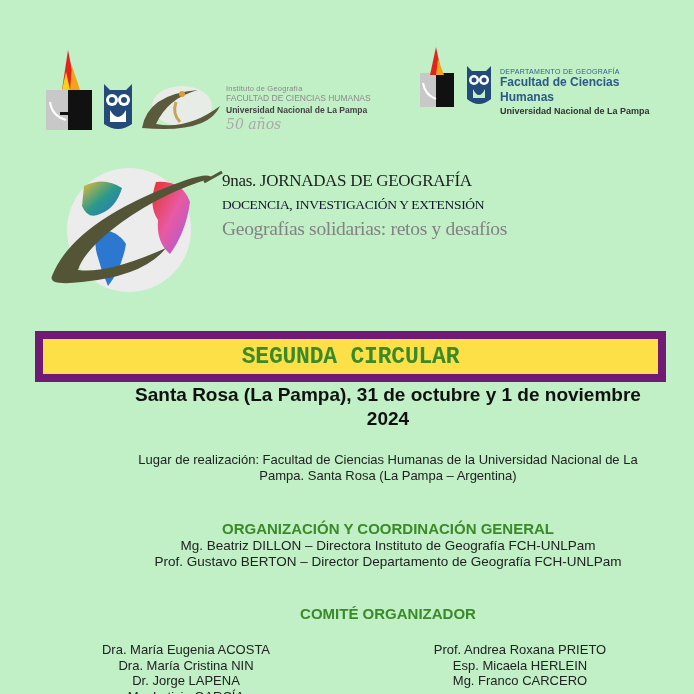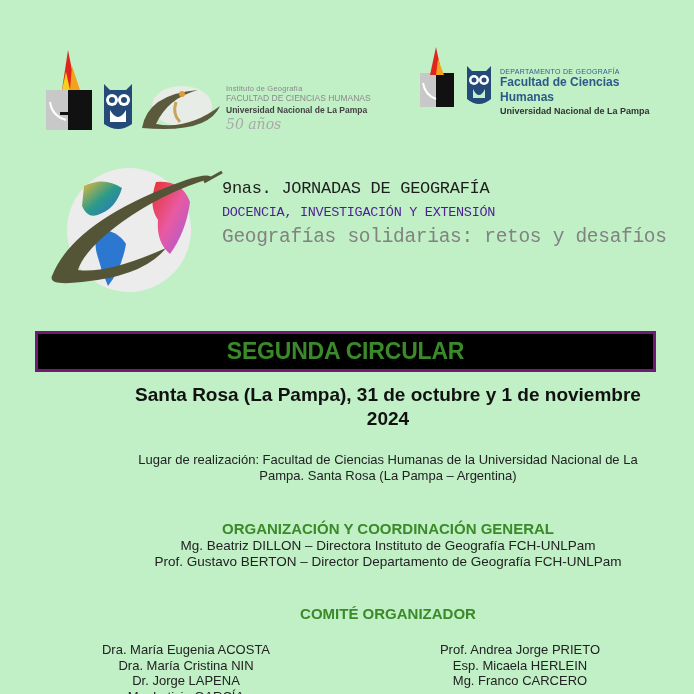--- a/index.html
+++ b/index.html
@@ -17,31 +17,31 @@
   .logo-text-small { font-size: 7.5px; color: #8a8a8a; letter-spacing: .2px; line-height: 9px; }
   .logo-text-mid { font-size: 8.5px; color: #8a8a8a; line-height: 11px; }
   .logo-text-bold { font-size: 8.5px; font-weight: bold; color: #444; line-height: 12px; }
   .logo-text-script { font-size: 14px; font-style: italic; color: #a9a9a9; font-family: "DejaVu Serif", serif; }
   .dep-title { font-size: 7px; color: #2f5d8a; letter-spacing: .3px; }
   .dep-fac { font-size: 12px; font-weight: bold; color: #2c5a88; line-height: 15px; }
   .dep-uni { font-size: 9px; font-weight: bold; color: #333; line-height: 12px; }
 
   
   .globe-wrap { left: 44px; top: 158px; width: 180px; height: 135px; }
-  .banner-text { left: 222px; top: 168px; width: 465px; font-family: Liberation Mono, monospace; margin-top: 8px; }
+  .banner-text { left: 222px; top: 168px; width: 465px; font-family: Liberation Serif, serif; }
   .jor-title { font-size: 17px; color: #1e1e1e; letter-spacing: -.3px; line-height: 26px; }
-  .jor-sub { font-size: 13.5px; color: #4c1d95; letter-spacing: -.3px; line-height: 22px; }
+  .jor-sub { font-size: 13.5px; color: #0f172a; letter-spacing: -.3px; line-height: 22px; }
   .jor-theme { font-size: 19.5px; color: #828282; letter-spacing: -.3px; line-height: 26px; }
 
   
   .circ-box {
     left: 35px; top: 331px; width: 615px; height: 35px;
-    border: 3px solid #701a75;
-    background: #000000;
-    display: flex; align-items: center; justify-content: center;
+    border: 8px solid #701a75;
+    background: #fde047;
+    display: flex; align-items: center; justify-content: center; font-family: Liberation Mono, monospace;
   }
   .circ-title { font-size: 23px; font-weight: bold; color: #3b8a2a; letter-spacing: -.2px; }
 
   .center { left: 0; width: 694px; text-align: center; margin-left: 41px; }
   .date-line { top: 383px; font-size: 19px; font-weight: bold; line-height: 24px; }
   .place { top: 452px; font-size: 13px; line-height: 16px; color: #222; }
   .sec-head { font-size: 15px; font-weight: bold; color: #3b8a2a; }
   .org-head { top: 520px; }
   .org-line { font-size: 13.5px; line-height: 16px; color: #222; }
   .org-lines { top: 538px; }
@@ -160,16 +160,16 @@
 <div class="abs center sec-head com-head">COMITÉ ORGANIZADOR</div>
 
 <div class="abs col col-left">
   <div>Dra. María Eugenia ACOSTA</div>
   <div>Dra. María Cristina NIN</div>
   <div>Dr. Jorge LAPENA</div>
   <div>Mg. Leticia GARCÍA</div>
 </div>
 
 <div class="abs col col-right">
-  <div>Prof. Andrea Jorge PRIETO</div>
+  <div>Prof. Andrea Roxana PRIETO</div>
   <div>Esp. Micaela HERLEIN</div>
   <div>Mg. Franco CARCERO</div>
 </div>
 
 </body></html>

